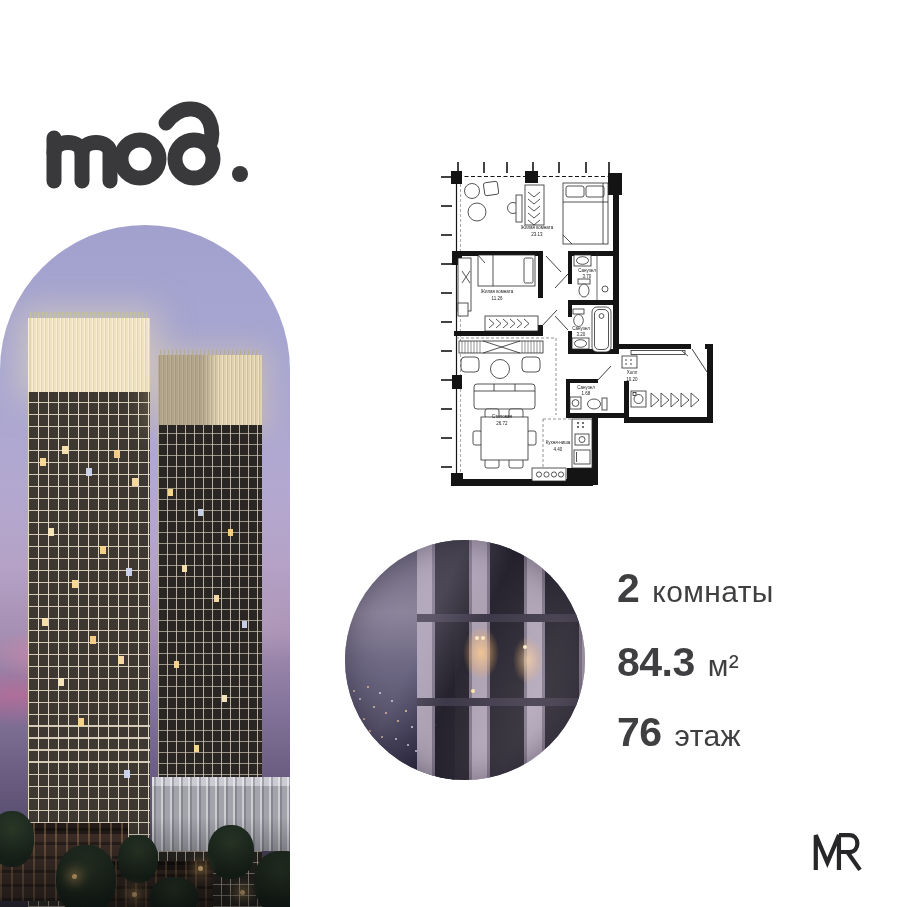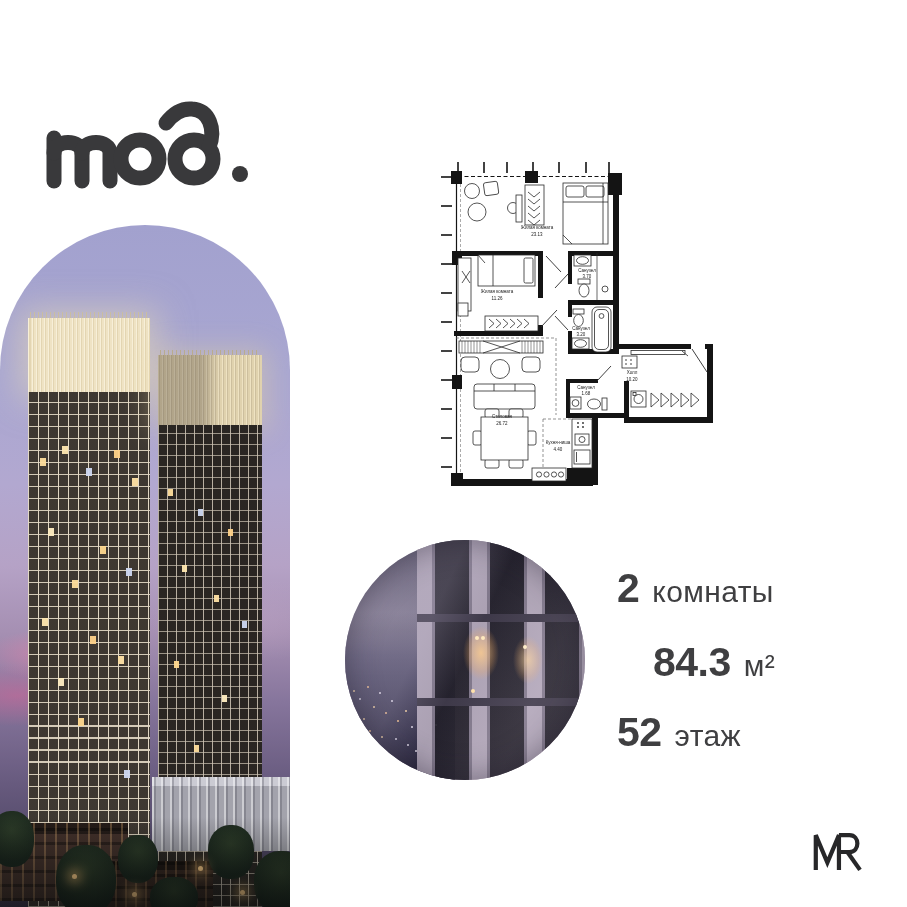--- a/index.html
+++ b/index.html
@@ -132,21 +132,21 @@
   .c-dots{left:0;top:0;width:2px;height:2px;border-radius:50%;
     box-shadow:131px 97px 0 1px #ffe9bf,137px 97px 0 1px #ffe9bf,179px 106px 0 1px #ffedc9,
                127px 150px 0 1px #ffe2ac;}
   .c-vign{inset:0;border-radius:50%;box-shadow:inset 0 0 32px rgba(28,24,40,.45);}
 
   
   .stat-row{position:absolute;left:617px;display:flex;align-items:baseline;gap:13px;
             color:#3f3f41;line-height:1;white-space:nowrap;}
   .stat-num{font-size:41px;font-weight:700;letter-spacing:-0.5px;}
   .stat-word{font-size:30px;font-weight:400;letter-spacing:0.4px;}
-  .r1{top:568px;}.r2{top:642px;margin-left:36px;}.r3{top:712px;}
+  .r1{top:568px;}.r2{top:642px;}.r3{top:712px;}
 
   
   .dev-logo{position:absolute;left:811px;top:832px;width:58px;height:40px;}
 </style>
 </head>
 <body>
 
 <div class="canvas">
 
   <svg class="brand-logo" viewBox="0 0 214 92">
@@ -430,21 +430,21 @@
 
   <div class="stat-row r1">
     <span class="stat-num">2</span>
     <span class="stat-word">комнаты</span>
   </div>
   <div class="stat-row r2">
     <span class="stat-num">84.3</span>
     <span class="stat-word">м²</span>
   </div>
   <div class="stat-row r3">
-    <span class="stat-num">52</span>
+    <span class="stat-num">76</span>
     <span class="stat-word">этаж</span>
   </div>
 
   <svg class="dev-logo" viewBox="0 0 52 38">
     <g stroke="#272729" stroke-width="4" fill="none" stroke-linejoin="miter">
       <path d="M3,36 L3,3 L14,29 L25,3 L25,36"></path>
       <path d="M25,3 L35,3 C45,3 45,19 35,19 L25,19"></path>
       <path d="M33,19 L45,36"></path>
     </g>
   </svg>

